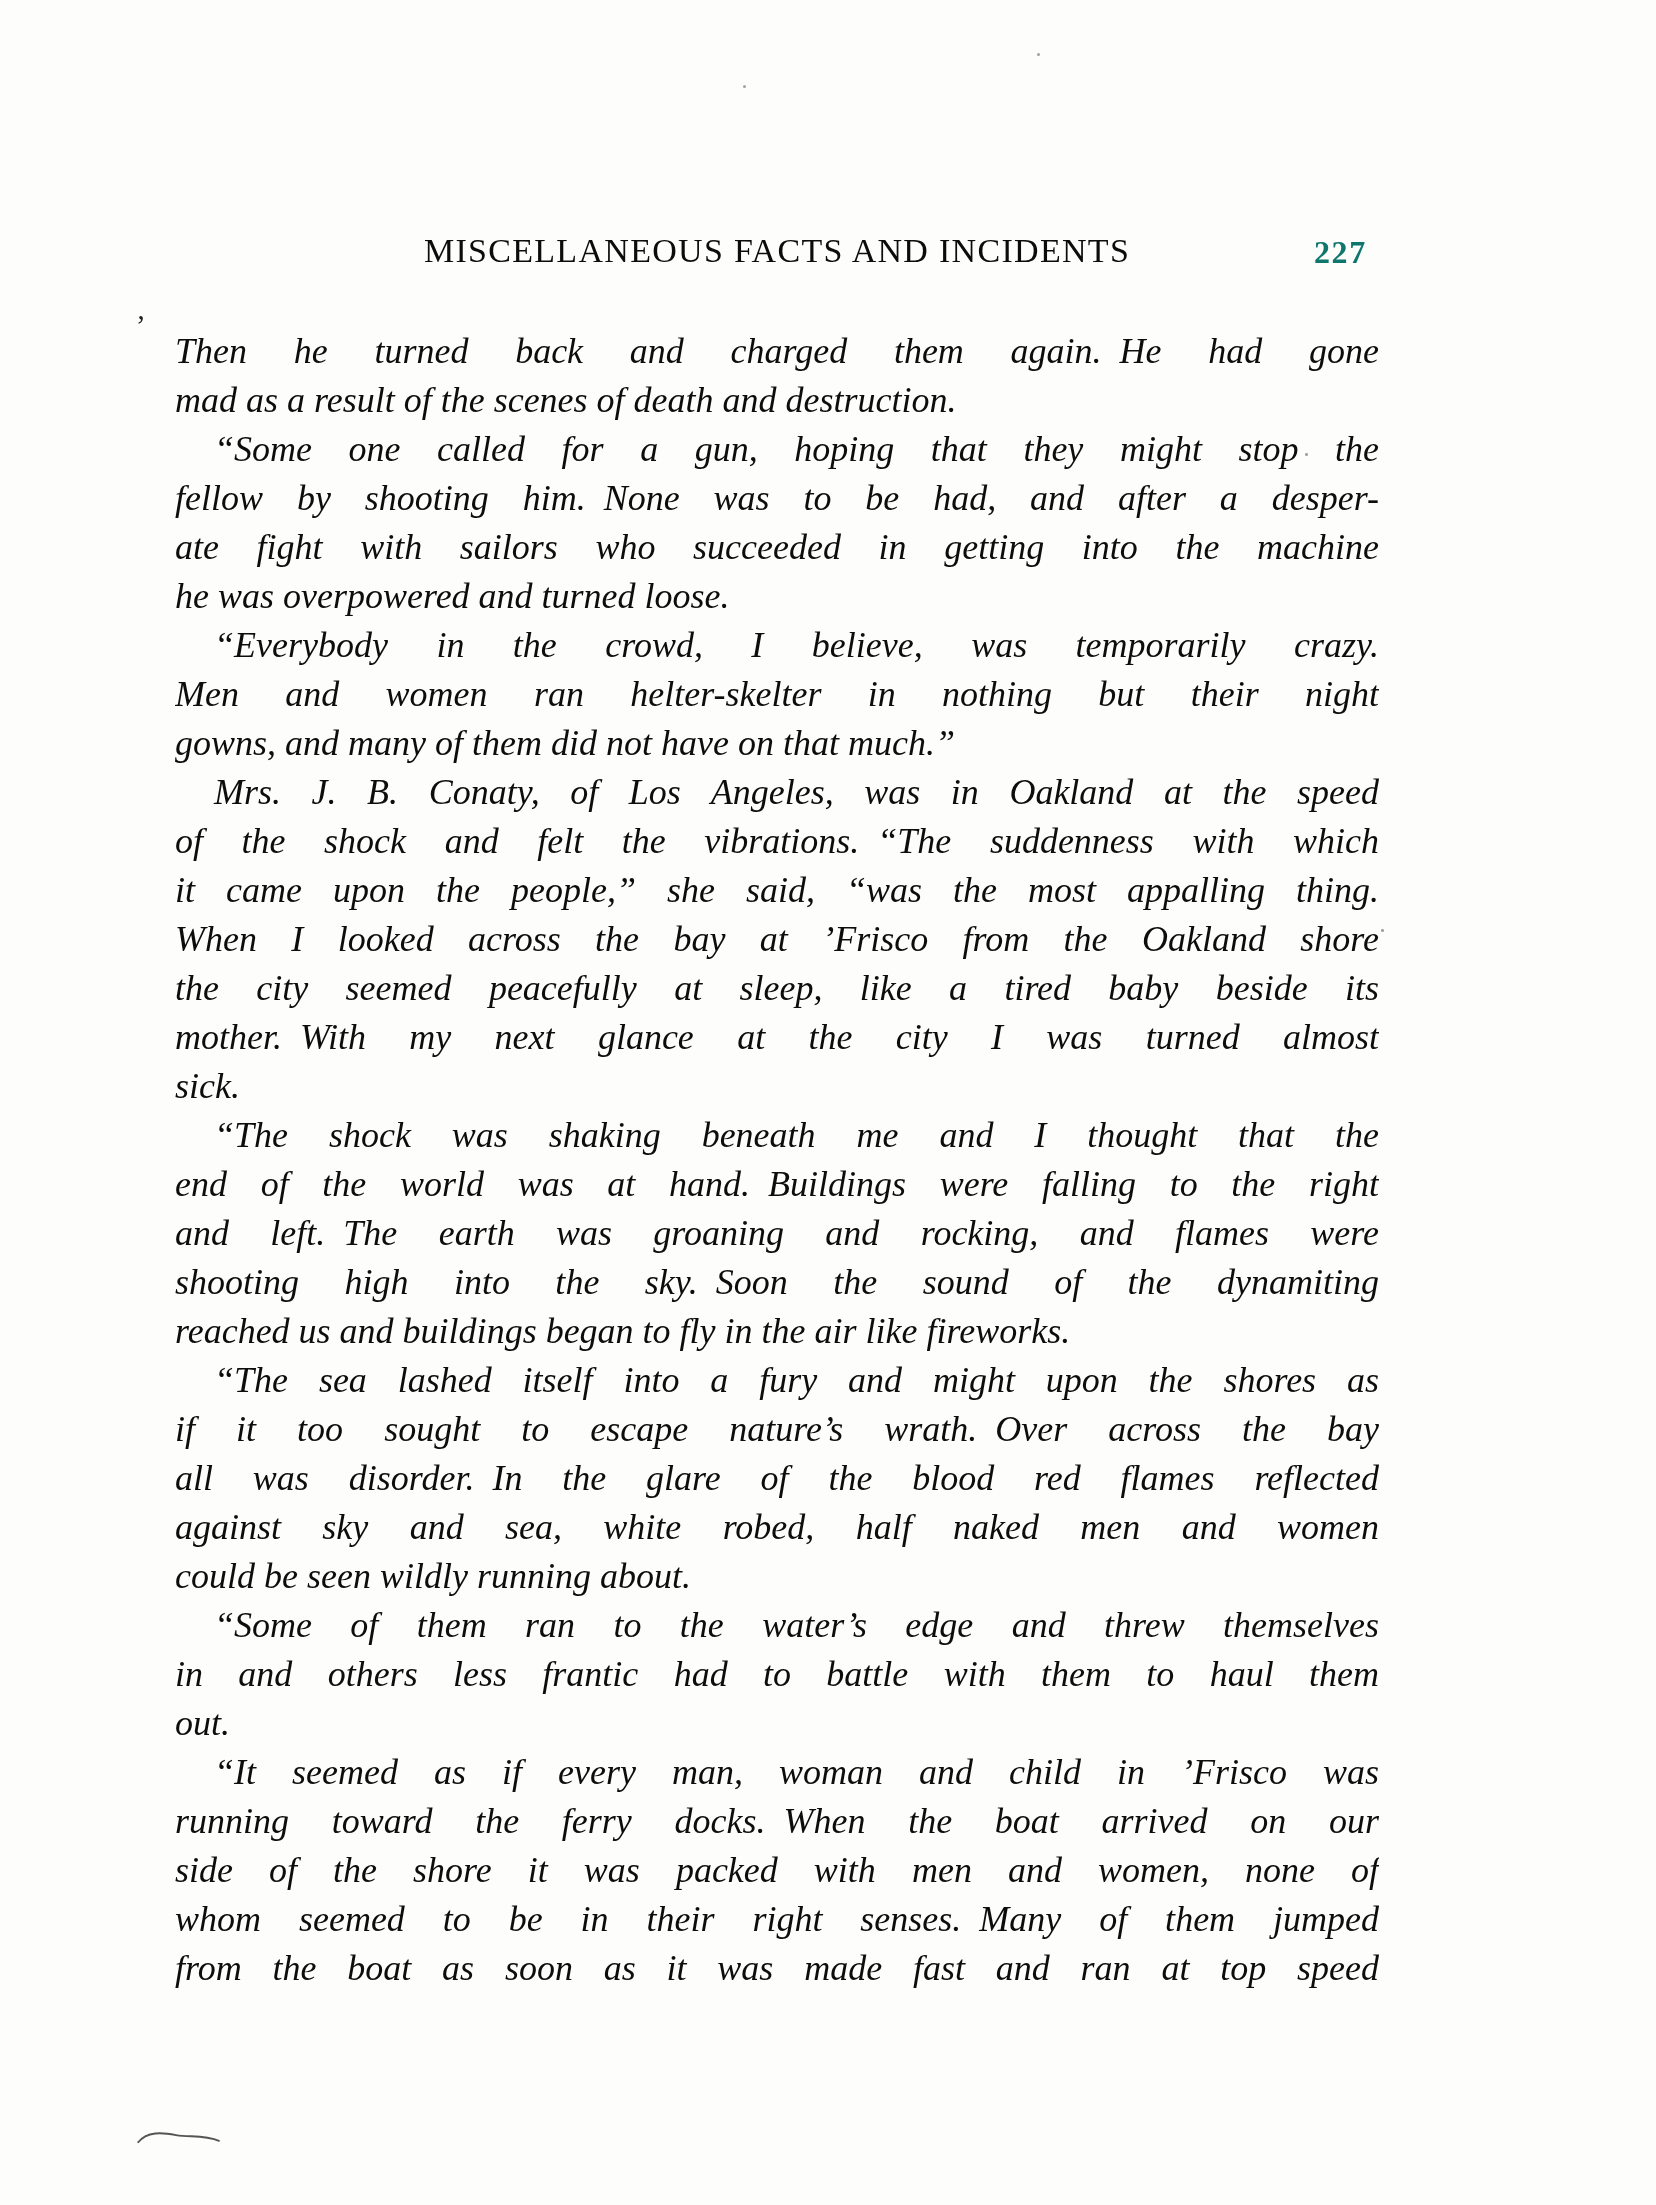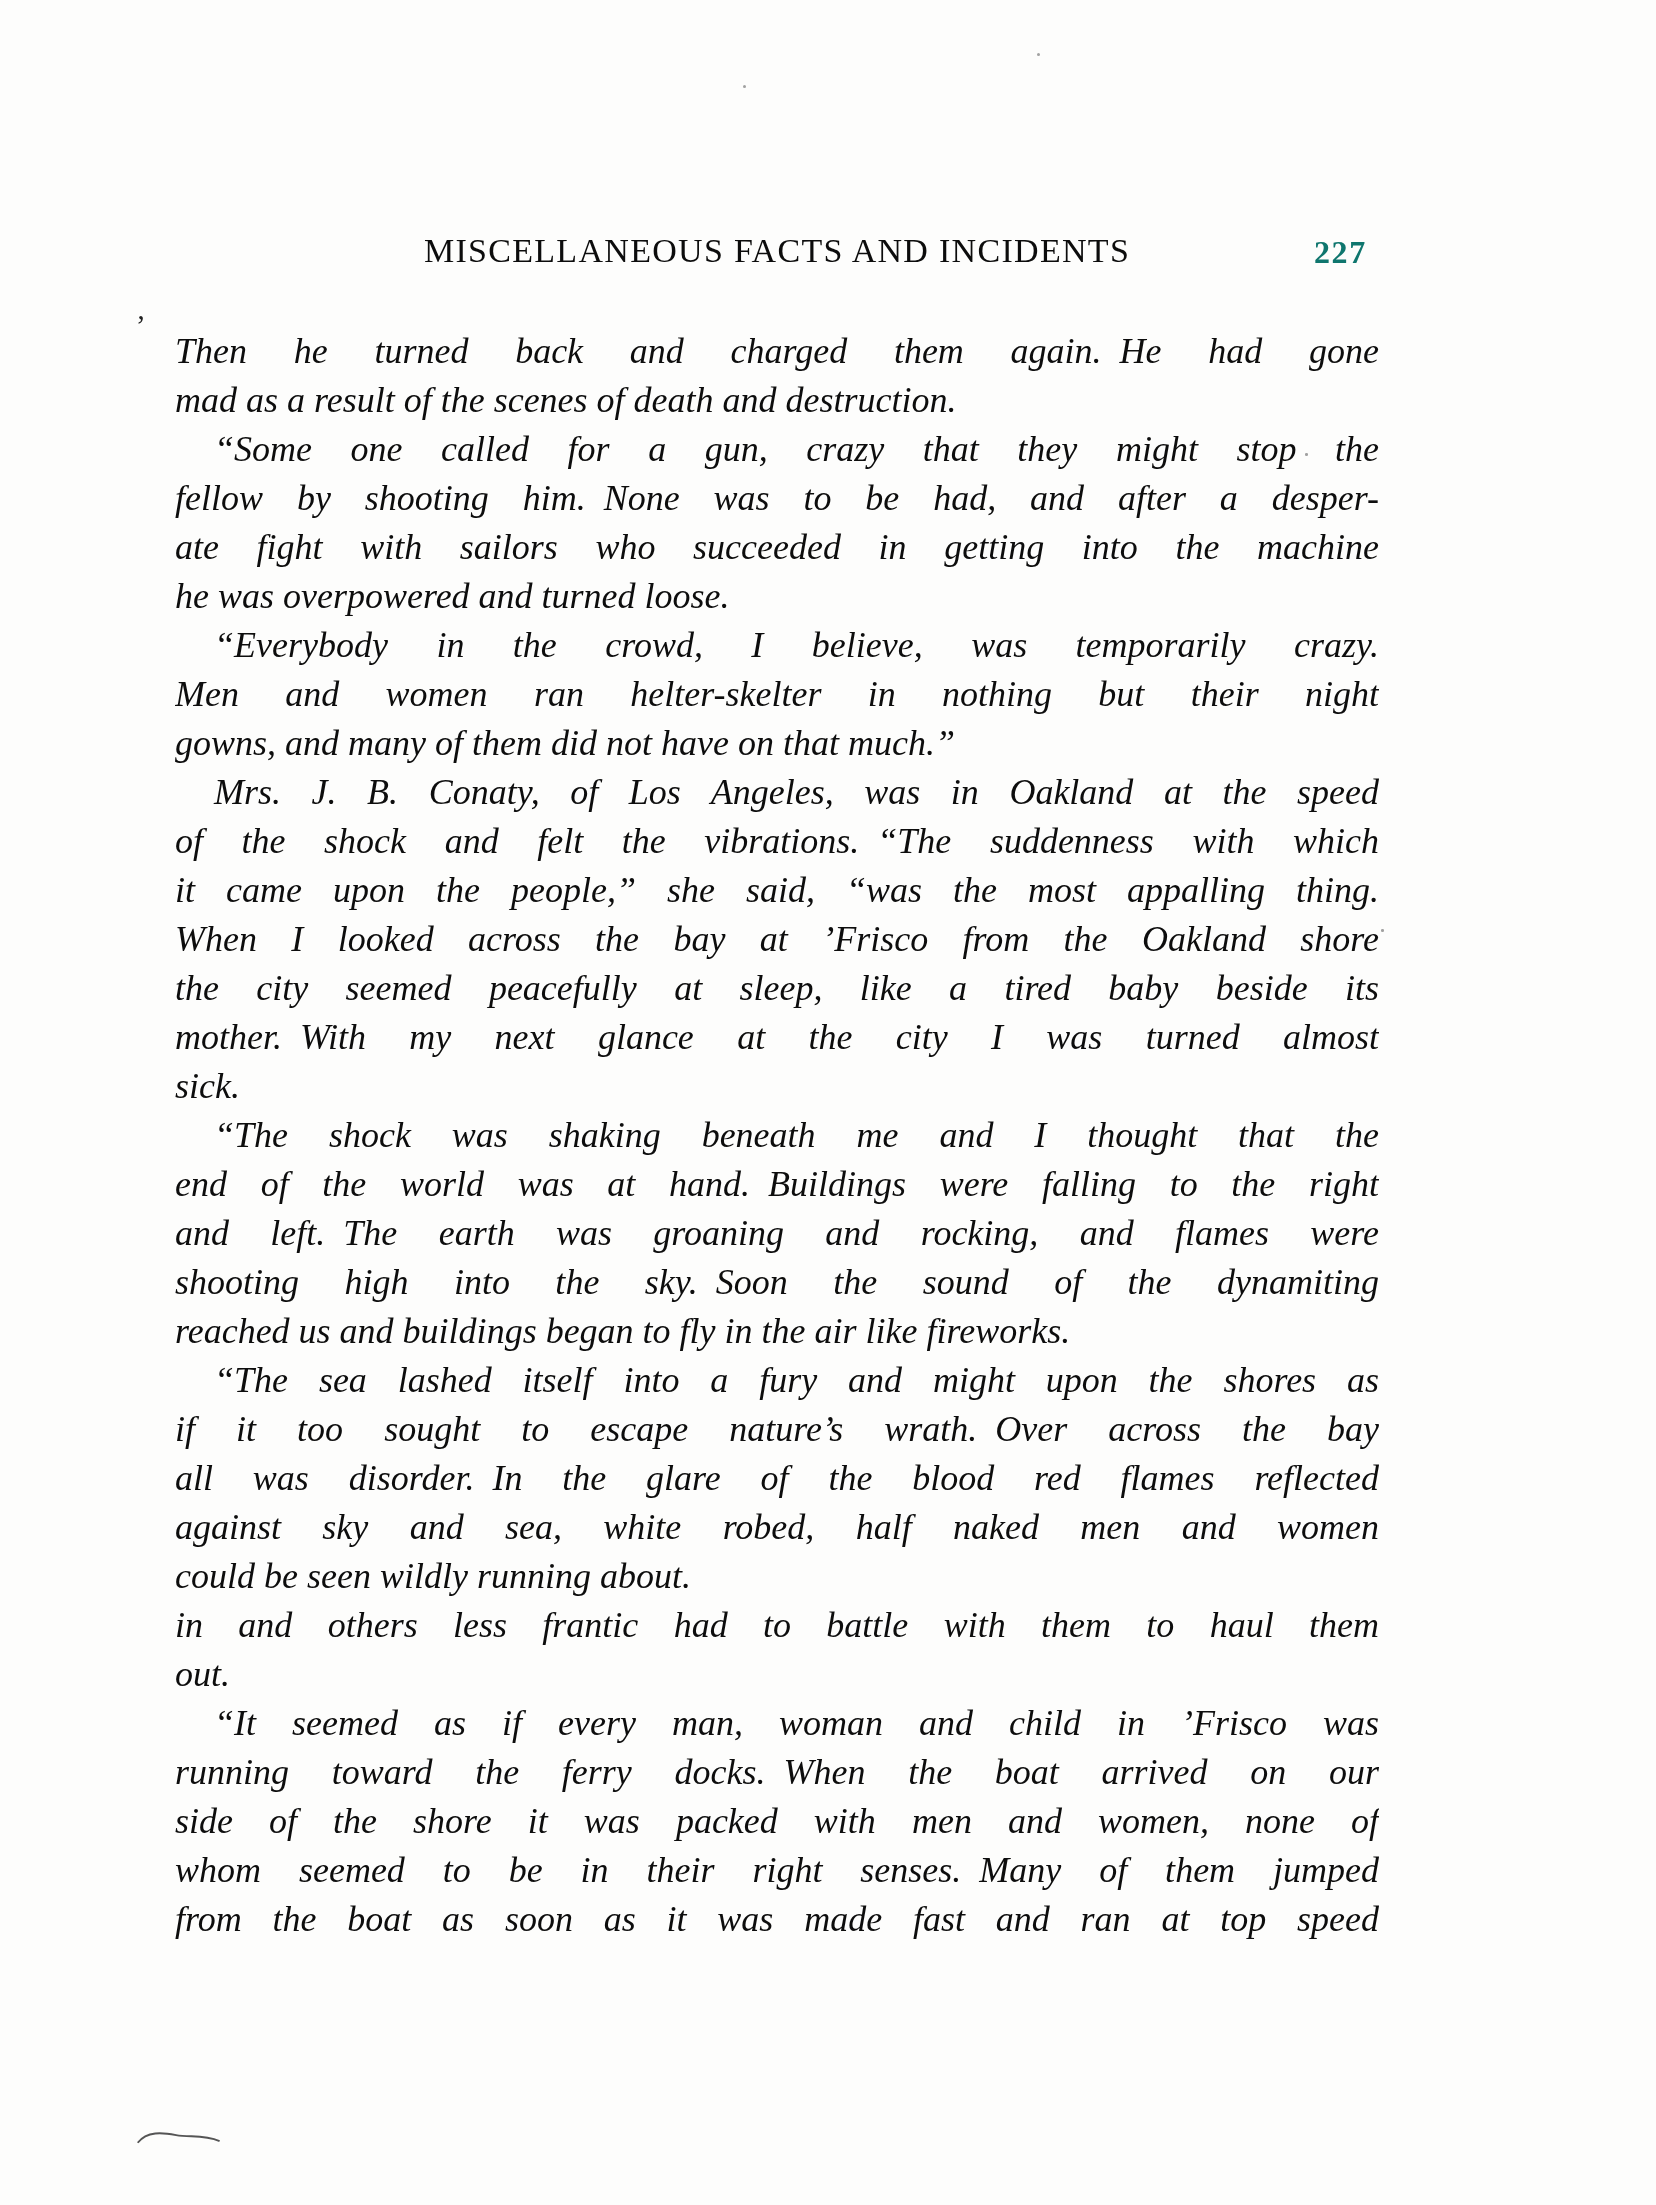--- a/index.html
+++ b/index.html
@@ -95,21 +95,21 @@
   <div class="header">
     <div class="running-title">MISCELLANEOUS FACTS AND INCIDENTS</div>
     <div class="page-number">227</div>
   </div>
 
   <span class="stray-mark">’</span>
 
   <div class="body-text">
       <div class="line">Then he turned back and charged them again. He had gone</div>
       <div class="line para-end">mad as a result of the scenes of death and destruction.</div>
-      <div class="line indent">“Some one called for a gun, crazy that they might stop the</div>
+      <div class="line indent">“Some one called for a gun, hoping that they might stop the</div>
       <div class="line">fellow by shooting him. None was to be had, and after a desper-</div>
       <div class="line">ate fight with sailors who succeeded in getting into the machine</div>
       <div class="line para-end">he was overpowered and turned loose.</div>
       <div class="line indent">“Everybody in the crowd, I believe, was temporarily crazy.</div>
       <div class="line">Men and women ran helter-skelter in nothing but their night</div>
       <div class="line para-end">gowns, and many of them did not have on that much.”</div>
       <div class="line indent">Mrs. J. B. Conaty, of Los Angeles, was in Oakland at the speed</div>
       <div class="line">of the shock and felt the vibrations. “The suddenness with which</div>
       <div class="line">it came upon the people,” she said, “was the most appalling thing.</div>
       <div class="line">When I looked across the bay at ’Frisco from the Oakland shore</div>
@@ -119,20 +119,21 @@
       <div class="line indent">“The shock was shaking beneath me and I thought that the</div>
       <div class="line">end of the world was at hand. Buildings were falling to the right</div>
       <div class="line">and left. The earth was groaning and rocking, and flames were</div>
       <div class="line">shooting high into the sky. Soon the sound of the dynamiting</div>
       <div class="line para-end">reached us and buildings began to fly in the air like fireworks.</div>
       <div class="line indent">“The sea lashed itself into a fury and might upon the shores as</div>
       <div class="line">if it too sought to escape nature’s wrath. Over across the bay</div>
       <div class="line">all was disorder. In the glare of the blood red flames reflected</div>
       <div class="line">against sky and sea, white robed, half naked men and women</div>
       <div class="line para-end">could be seen wildly running about.</div>
+      <div class="line indent">“Some of them ran to the water’s edge and threw themselves</div>
       <div class="line">in and others less frantic had to battle with them to haul them</div>
       <div class="line para-end">out.</div>
       <div class="line indent">“It seemed as if every man, woman and child in ’Frisco was</div>
       <div class="line">running toward the ferry docks. When the boat arrived on our</div>
       <div class="line">side of the shore it was packed with men and women, none of</div>
       <div class="line">whom seemed to be in their right senses. Many of them jumped</div>
       <div class="line">from the boat as soon as it was made fast and ran at top speed</div>
     </div>
 
   <svg class="squiggle" width="89" height="25.6" viewBox="0 0 104 30">

